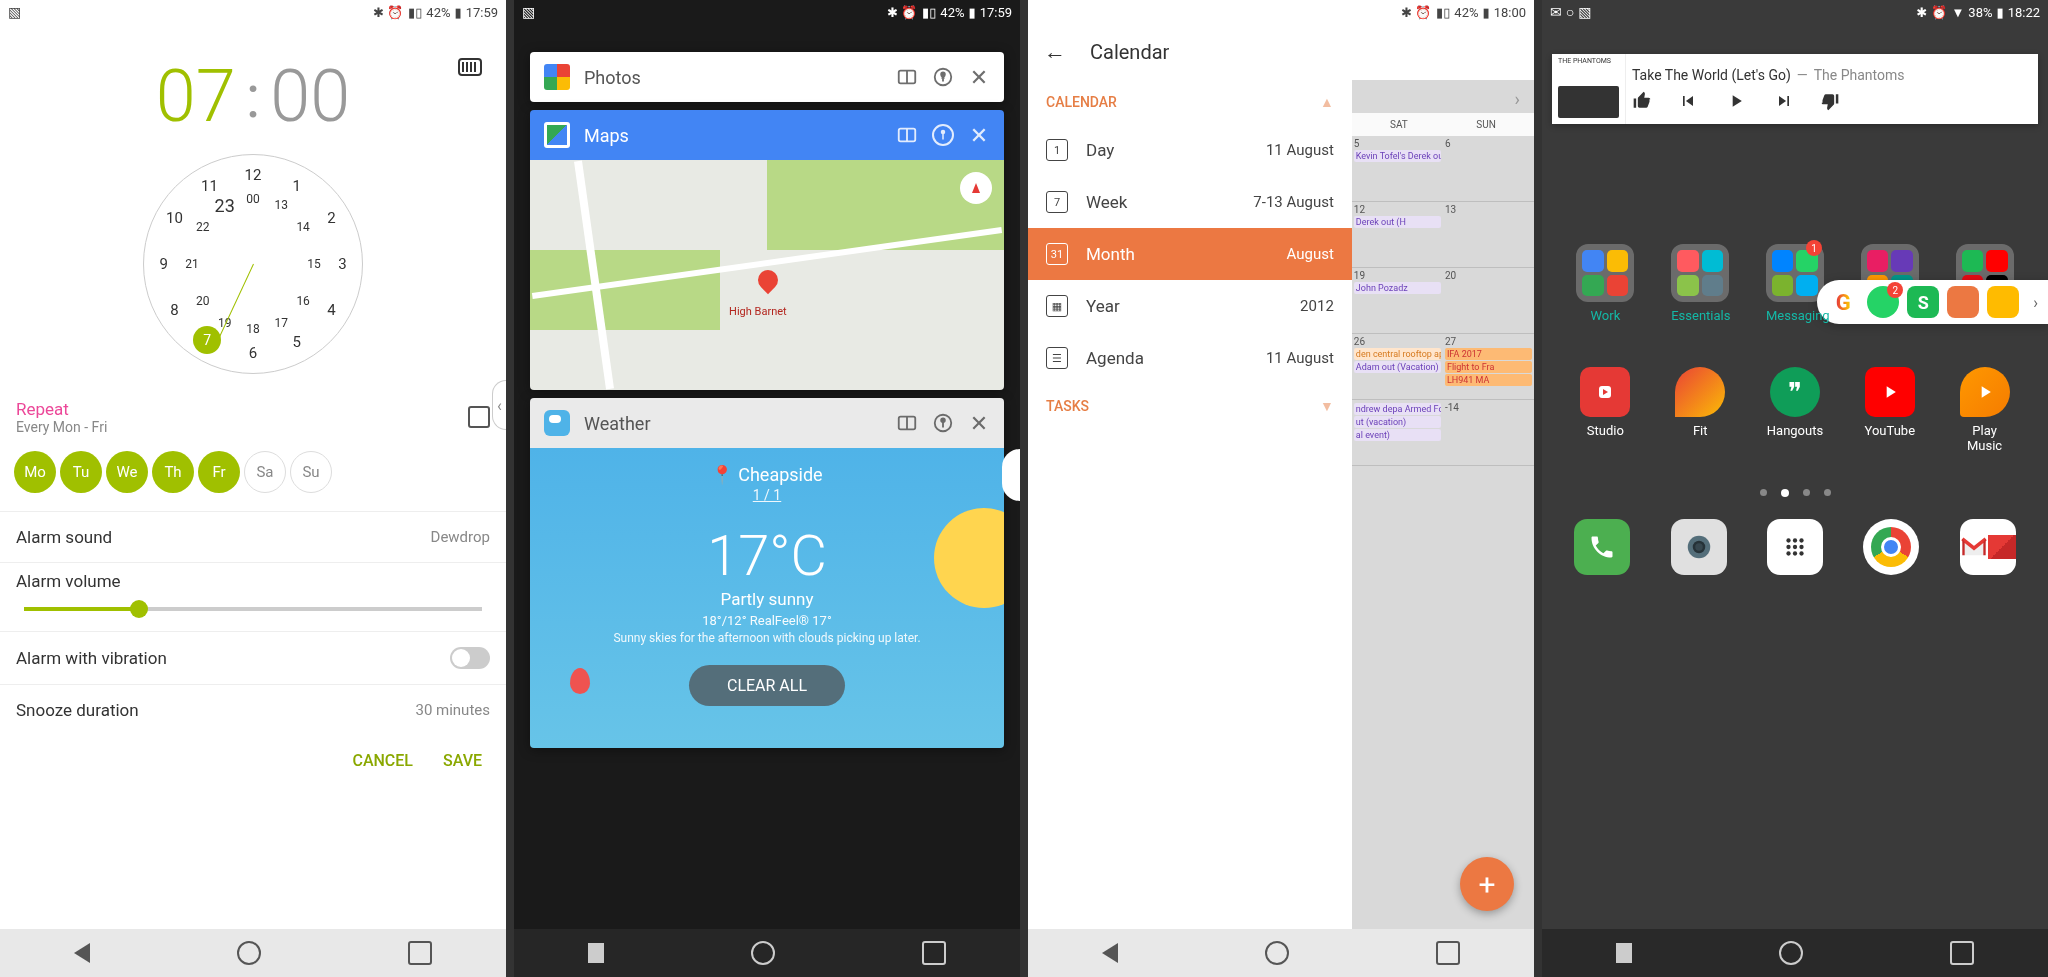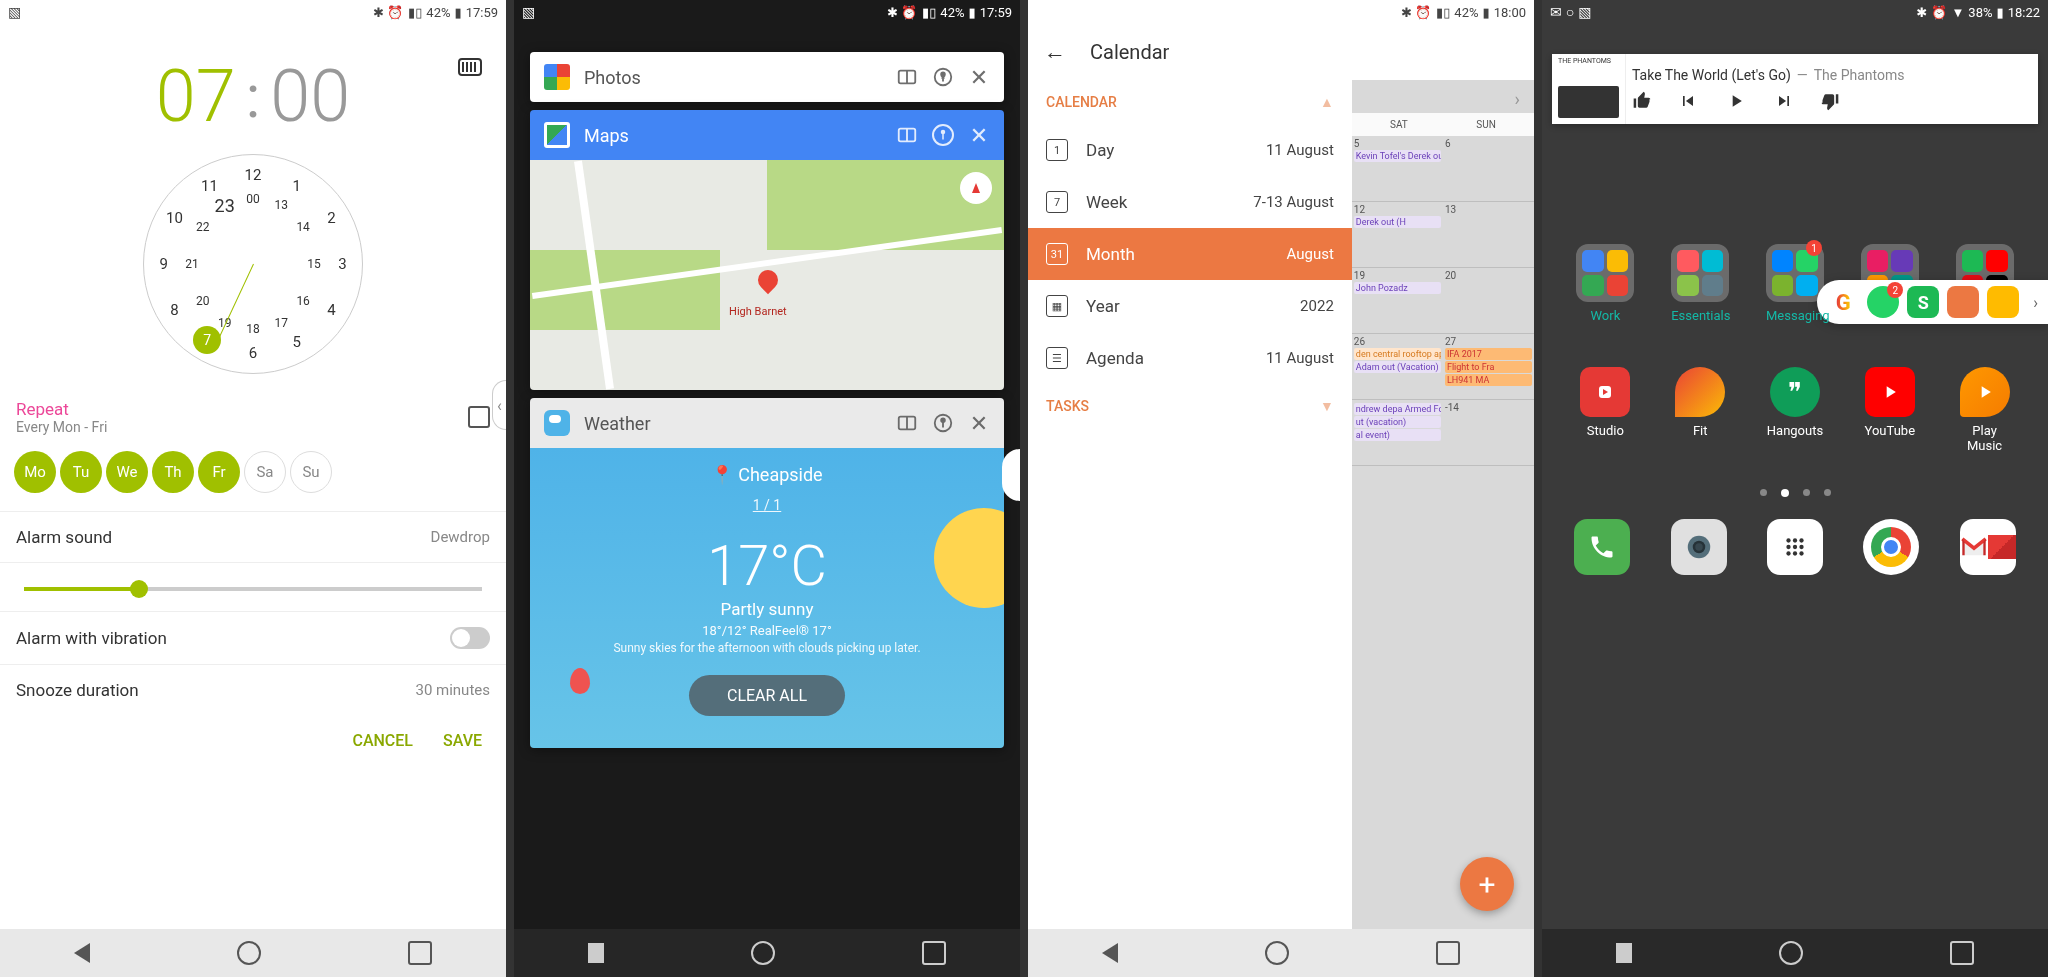--- a/index.html
+++ b/index.html
@@ -77,21 +77,21 @@
 .r1{top:0;left:60px;width:8px;height:100%;transform:rotate(-8deg);}
 .r2{top:100px;left:0;width:100%;height:6px;transform:rotate(-8deg);}
 .map-pin{position:absolute;left:48%;top:48%;width:20px;height:28px;}
 .map-pin::before{content:"";position:absolute;left:0;top:0;width:20px;height:20px;background:#ea4335;border-radius:50% 50% 50% 0;transform:rotate(-45deg);}
 .map-label{position:absolute;left:42%;top:63%;font-size:11px;color:#b3261e;}
 .compass{position:absolute;right:12px;top:12px;width:32px;height:32px;background:#fff;border-radius:50%;display:flex;align-items:center;justify-content:center;}
 .compass::after{content:"";width:0;height:0;border-left:4px solid transparent;border-right:4px solid transparent;border-bottom:10px solid #e53935;}
 .weather-body{height:300px;background:linear-gradient(#4fb3e8,#67c4e8);color:#fff;text-align:center;padding-top:16px;position:relative;}
 .sun{position:absolute;right:-30px;top:60px;width:100px;height:100px;background:#ffd54f;border-radius:50%;}
 .balloon{position:absolute;left:40px;top:220px;width:20px;height:26px;background:#ef5350;border-radius:50% 50% 50% 50%/60% 60% 40% 40%;}
-.w-loc{font-size:18px;margin-bottom:12px;}
+.w-loc{font-size:18px;margin-bottom:2px;}
 .w-page{font-size:14px;opacity:0.9;text-decoration:underline;}
 .w-temp{font-size:56px;font-weight:300;margin-top:20px;}
 .w-cond{font-size:17px;}
 .w-detail{font-size:13px;margin-top:4px;opacity:0.95;}
 .w-sub{font-size:12px;margin-top:3px;opacity:0.9;padding:0 60px;}
 .clear-all{background:#546e7a;color:#fff;padding:11px 38px;border-radius:24px;font-size:16px;margin-top:20px;display:inline-block;}
 .edge-tab2{position:absolute;right:0;top:425px;width:18px;height:52px;background:#fff;border-radius:26px 0 0 26px;}
 
 
 .cal-hdr{height:56px;display:flex;align-items:center;padding:0 16px;gap:24px;}
@@ -230,20 +230,21 @@
     <div class="day on">Fr</div>
     <div class="day off">Sa</div>
     <div class="day off">Su</div>
   </div>
   <div class="edge-tab1">‹</div>
   <div class="setting-row">
     <span class="setting-label">Alarm sound</span>
     <span class="setting-val">Dewdrop</span>
   </div>
   <div class="slider-row">
+    <div class="setting-label">Alarm volume</div>
     <div class="slider">
         <div class="slider-fill"></div>
         <div class="slider-thumb"></div>
       </div>
   </div>
   <div class="setting-row">
     <span class="setting-label">Alarm with vibration</span>
     <span class="toggle"></span>
   </div>
   <div class="setting-row" style="border:none">
@@ -398,21 +399,21 @@
         <span class="cal-item-val">7-13 August</span>
       </div>
       <div class="cal-item active">
         <span class="cal-item-ico">31</span>
         <span class="cal-item-label">Month</span>
         <span class="cal-item-val">August</span>
       </div>
       <div class="cal-item">
         <span class="cal-item-ico">▦</span>
         <span class="cal-item-label">Year</span>
-        <span class="cal-item-val">2022</span>
+        <span class="cal-item-val">2012</span>
       </div>
       <div class="cal-item">
         <span class="cal-item-ico">☰</span>
         <span class="cal-item-label">Agenda</span>
         <span class="cal-item-val">11 August</span>
       </div>
       <div class="cal-section">
         <span>TASKS</span>
           <span class="dim-arrow">▼</span>
       </div>

